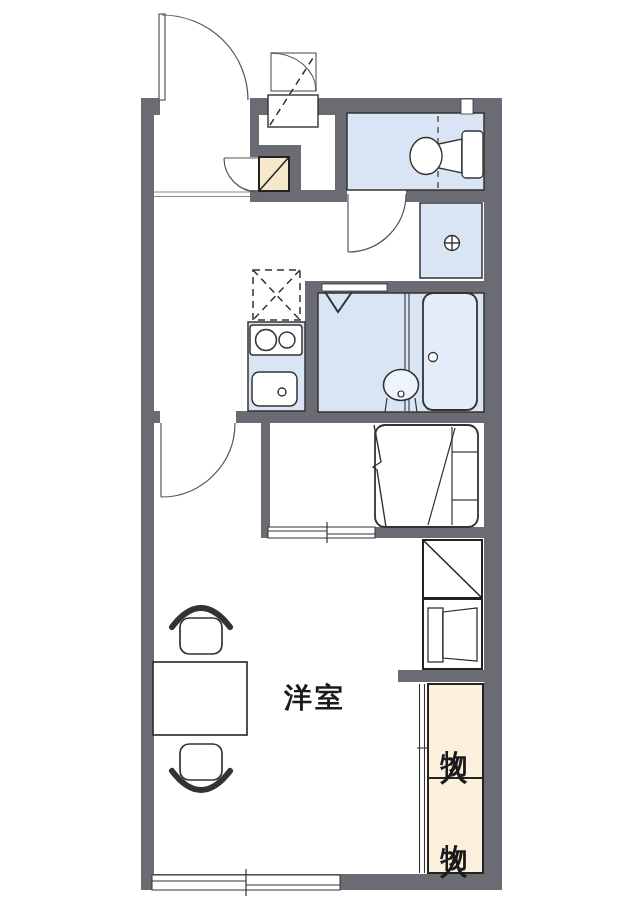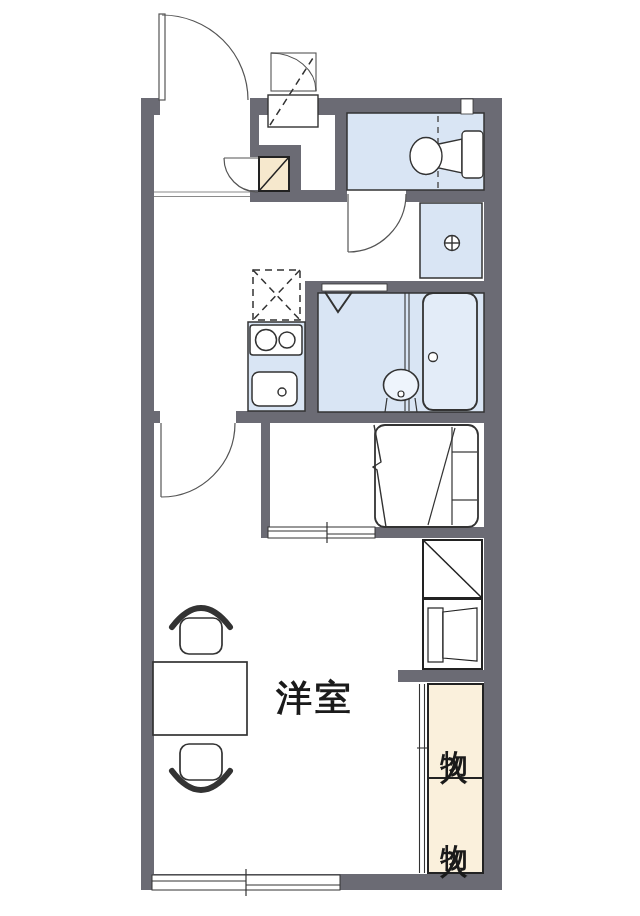--- a/index.html
+++ b/index.html
@@ -18,21 +18,21 @@
     position:relative;width:640px;height:916px;background:var(--bg);
     font-family:"Liberation Sans","DejaVu Sans",sans-serif;overflow:hidden;
   }
   .plan-svg{position:absolute;left:0;top:0;}
   .room-label{
     position:absolute;color:var(--text);user-select:none;
     font-family:"Liberation Sans","DejaVu Sans",sans-serif;
   }
   .label-main{
     left:268px;top:676px;width:94px;height:44px;
-    font-size:36px;font-weight:600;letter-spacing:3px;text-align:center;line-height:44px;
+    font-size:28px;font-weight:600;letter-spacing:3px;text-align:center;line-height:44px;
   }
   .label-vert{
     writing-mode:vertical-rl;text-orientation:upright;
     font-size:27px;font-weight:600;letter-spacing:5px;
     width:32px;text-align:center;
   }
   .label-storage-1{left:440px;top:700px;height:66px;}
   .label-storage-2{left:440px;top:794px;height:66px;}
 </style>
 </head>

